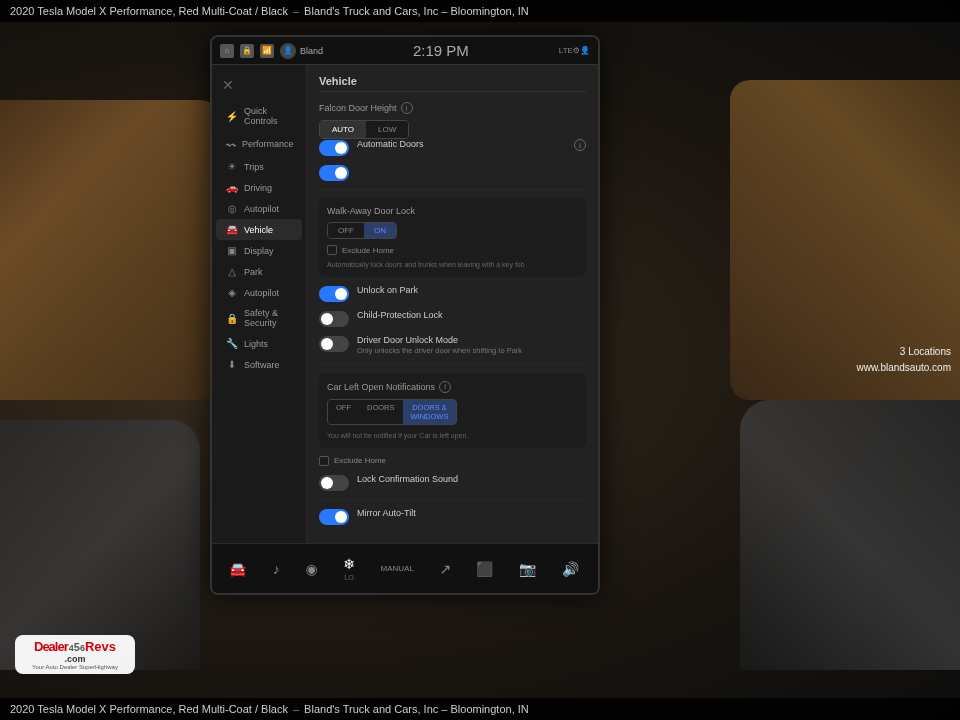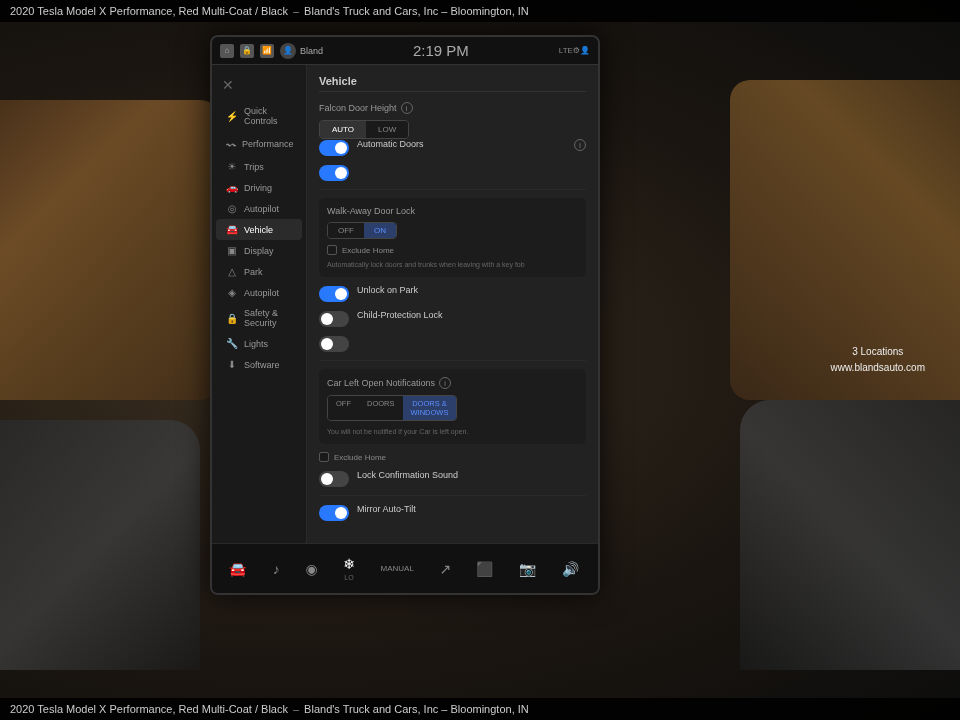--- a/index.html
+++ b/index.html
@@ -73,26 +73,26 @@
       padding: 4px 6px;
       display: flex;
       flex-direction: column;
       align-items: center;
       justify-content: center;
     }
 
     
     .side-text-right {
       position: absolute;
-      right: 35px;
+      right: 9px;
       top: 50%;
       transform: translateY(-50%);
       color: #eee;
       font-size: 10px;
-      text-align: center;
+      text-align: right;
       line-height: 1.6;
       z-index: 50;
     }
 
     
     .tesla-screen {
       position: absolute;
       top: 35px;
       left: 210px;
       width: 390px;
@@ -663,20 +663,24 @@
             <div class="toggle-label">Child-Protection Lock</div>
           </div>
         </div>
 
         <div class="toggle-row">
           <div class="toggle">
             <div class="toggle-track">
               <div class="toggle-thumb"></div>
             </div>
           </div>
+          <div class="toggle-text">
+            <div class="toggle-label">Driver Door Unlock Mode</div>
+            <div class="toggle-sublabel">Only unlocks the driver door when shifting to Park</div>
+          </div>
         </div>
 
         <div class="divider"></div>
 
         <div class="car-left-section">
           <div class="section-label">
             <span>Car Left Open Notifications</span>
             <span class="info-icon">i</span>
           </div>
           <div class="three-seg">
@@ -743,20 +747,33 @@
       </div>
       <div class="taskbar-item">
         <span class="taskbar-icon">📷</span>
       </div>
       <div class="taskbar-item">
         <span class="taskbar-icon">🔊</span>
       </div>
     </div>
   </div>
 
+  <div class="dealer-revs-logo">
+    <div class="dealer-revs-inner">
+      <div style="display:flex;align-items:baseline;">
+        <span style="font-size:13px;font-weight:900;color:#d4000a;letter-spacing:-1px;">Dealer</span>
+        <span style="font-size:9px;font-weight:900;color:#555;margin-left:1px;">4</span>
+        <span style="font-size:11px;font-weight:900;color:#555;">5</span>
+        <span style="font-size:9px;font-weight:900;color:#555;">6</span>
+        <span style="font-size:13px;font-weight:900;color:#d4000a;">Revs</span>
+      </div>
+      <div style="font-size:9px;font-weight:900;color:#333;">.com</div>
+      <div style="font-size:6px;color:#555;text-align:center;">Your Auto Dealer SuperHighway</div>
+    </div>
+  </div>
 
   <div class="side-text-right">
     <div>3 Locations</div>
     <div>www.blandsauto.com</div>
   </div>
 
   <div class="bottom-bar">
     <span class="top-bar-text">2020 Tesla Model X Performance,  Red Multi-Coat / Black</span>
     <span class="top-bar-separator">–</span>
     <span class="top-bar-text">Bland's Truck and Cars, Inc – Bloomington, IN</span>

